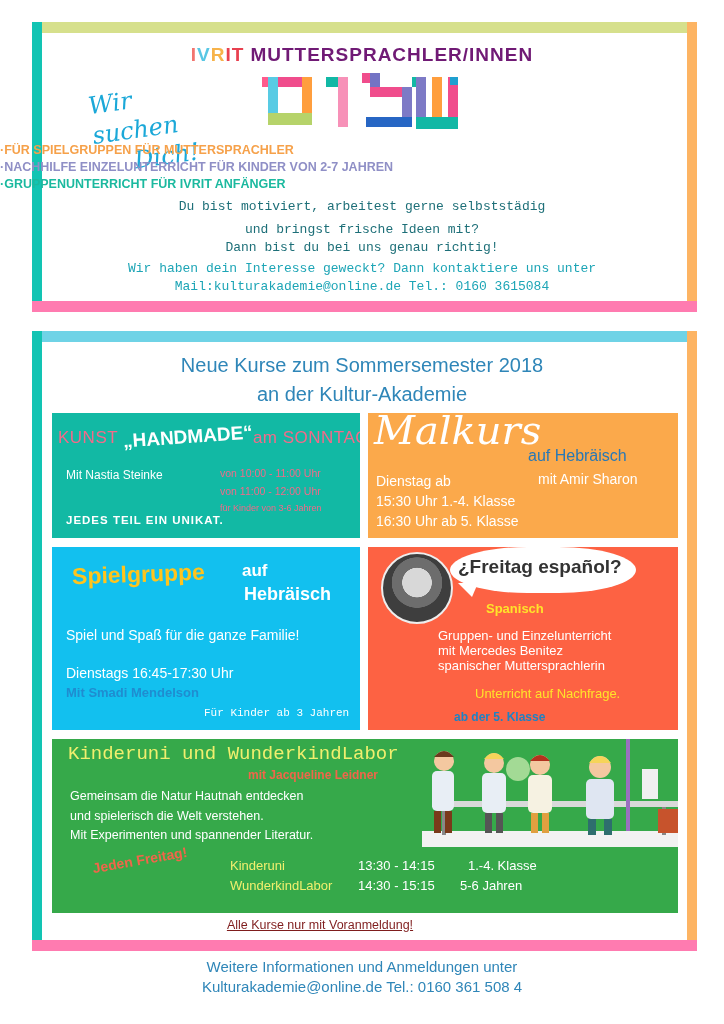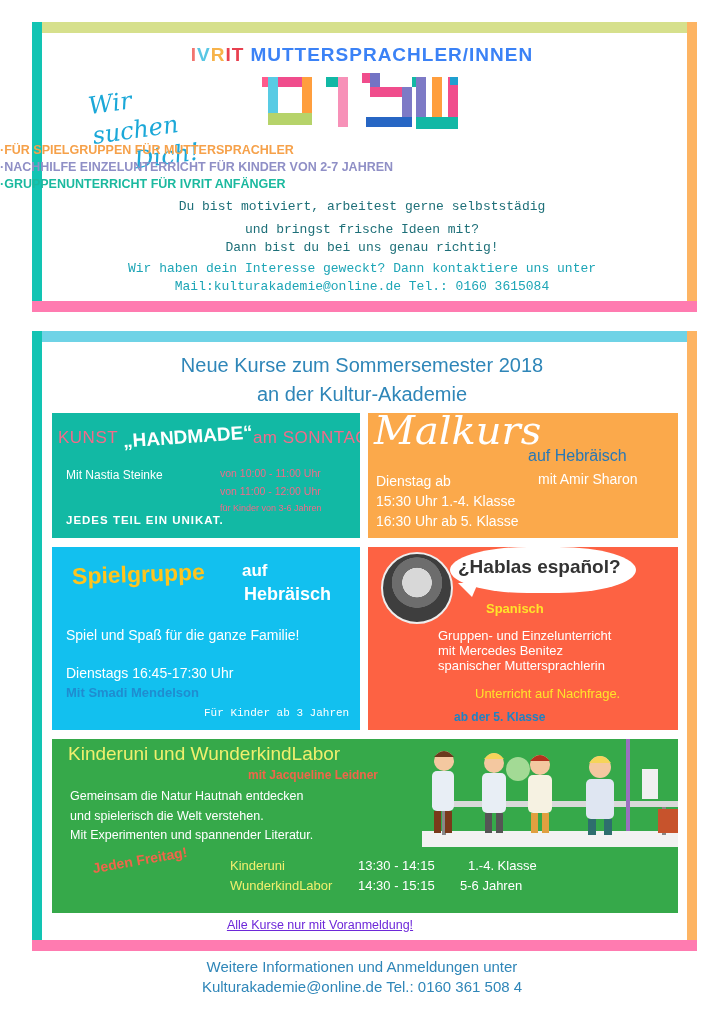--- a/index.html
+++ b/index.html
@@ -15,21 +15,21 @@
   #box1-bottom { left: 32px;  top: 301px; width: 665px; height: 11px; background: #ff7bb0; }
 
   .title-line {
     position: absolute; left: 0; width: 724px; top: 44px;
     text-align: center; font-weight: bold; font-size: 19px; letter-spacing: 1px;
   }
   .title-line .l1 { color: #f2756f; }
   .title-line .l2 { color: #58c7e4; }
   .title-line .l3 { color: #f7b34a; }
   .title-line .l4 { color: #e8404f; }
-  .title-line .rest { color: #3b82f6; margin-left: 6px; }
+  .title-line .rest { color: #701a75; margin-left: 6px; }
 
   .wir {
     position: absolute; left: 92px; top: 82px; width: 130px;
     font-family: "DejaVu Serif", serif; font-style: italic;
     color: #1ba8d8; font-size: 24px; line-height: 30px; transform: rotate(-8deg);
   }
   .wir .w2 { display:block; padding-left: 38px; }
 
   .shalom { position: absolute; left: 262px; top: 73px; width: 196px; height: 62px; }
 
@@ -93,30 +93,30 @@
             background: radial-gradient(circle at 50% 42%, #d8d8d8 0 28%, #6d6d6d 29% 48%, #3e3e3e 49% 100%); border: 2px solid #eee; }
   .bubble { left: 82px; top: 0px; width: 186px; height: 46px; background: #fff; border-radius: 50% / 60%; }
   .bubble-tail { left: 90px; top: 36px; width: 0; height: 0; border-left: 14px solid transparent; border-right: 6px solid transparent; border-top: 14px solid #fff; }
   .hablas { left: 90px; top: 9px; color: #333; font-weight: bold; font-size: 19px; }
   .spanisch { left: 118px; top: 54px; color: #ffe32a; font-weight: bold; font-size: 13px; }
   .sp-desc { left: 70px; font-size: 13px; }
   .nachfrage { left: 76px; top: 139px; color: #ffe32a; font-size: 13px; margin-left: 31px; }
   .klasse5 { left: 86px; top: 163px; color: #1e82c4; font-weight: bold; font-size: 12px; }
 
   
-  .ki-title { left: 16px; top: 4px; color: #f1ef6e; font-size: 19px; font-family: Liberation Sans, sans-serif; }
+  .ki-title { left: 16px; top: 4px; color: #f1ef6e; font-size: 19px; font-family: Liberation Mono, monospace; }
   .ki-mit { left: 196px; top: 29px; color: #f0664a; font-size: 12px; font-weight: bold; }
   .ki-desc { left: 18px; font-size: 12.5px; }
   .ki-freitag { left: 40px; top: 113px; color: #f0664a; font-size: 14px; font-weight: bold; transform: rotate(-10deg); }
   .ki-row-lbl { color: #f1ef6e; font-size: 13px; }
   .ki-row-val { color: #fff; font-size: 13px; }
   .lab-scene { left: 370px; top: 0px; width: 256px; height: 108px; }
 
   .link { position: absolute; left: 0; width: 640px; top: 918px; text-align: center;
-          color: #6d28d9; font-size: 12.5px; text-decoration: underline; }
+          color: #7f1d1d; font-size: 12.5px; text-decoration: underline; }
 
   .foot { position: absolute; left: 0; width: 724px; text-align: center; color: #2f86b8; font-size: 15px; }
   #f1 { top: 958px; }
   #f2 { top: 978px; }
 </style>
 </head>
 <body>
 
 <div class="bar" id="box1-top"></div>
 <div class="bar" id="box1-left"></div>
@@ -202,21 +202,21 @@
   <div class="abs sp-fam">Spiel und Spaß für die ganze Familie!</div>
   <div class="abs sp-time">Dienstags  16:45-17:30 Uhr</div>
   <div class="abs sp-smadi">Mit Smadi Mendelson</div>
   <div class="abs sp-kinder">Für Kinder ab 3 Jahren</div>
 </div>
 
 <div class="card" id="card-span">
   <div class="abs avatar"></div>
   <div class="abs bubble"></div>
   <div class="abs bubble-tail"></div>
-  <div class="abs hablas">¿Hablas español?</div>
+  <div class="abs hablas">¿Freitag español?</div>
   <div class="abs spanisch">Spanisch</div>
   <div class="abs sp-desc" style="top:81px">Gruppen- und Einzelunterricht</div>
   <div class="abs sp-desc" style="top:96px">mit Mercedes Benitez</div>
   <div class="abs sp-desc" style="top:111px">spanischer Muttersprachlerin</div>
   <div class="abs nachfrage">Unterricht auf Nachfrage.</div>
   <div class="abs klasse5">ab der 5. Klasse</div>
 </div>
 
 <div class="card" id="card-kinder">
   <div class="abs ki-title">Kinderuni und WunderkindLabor</div>

